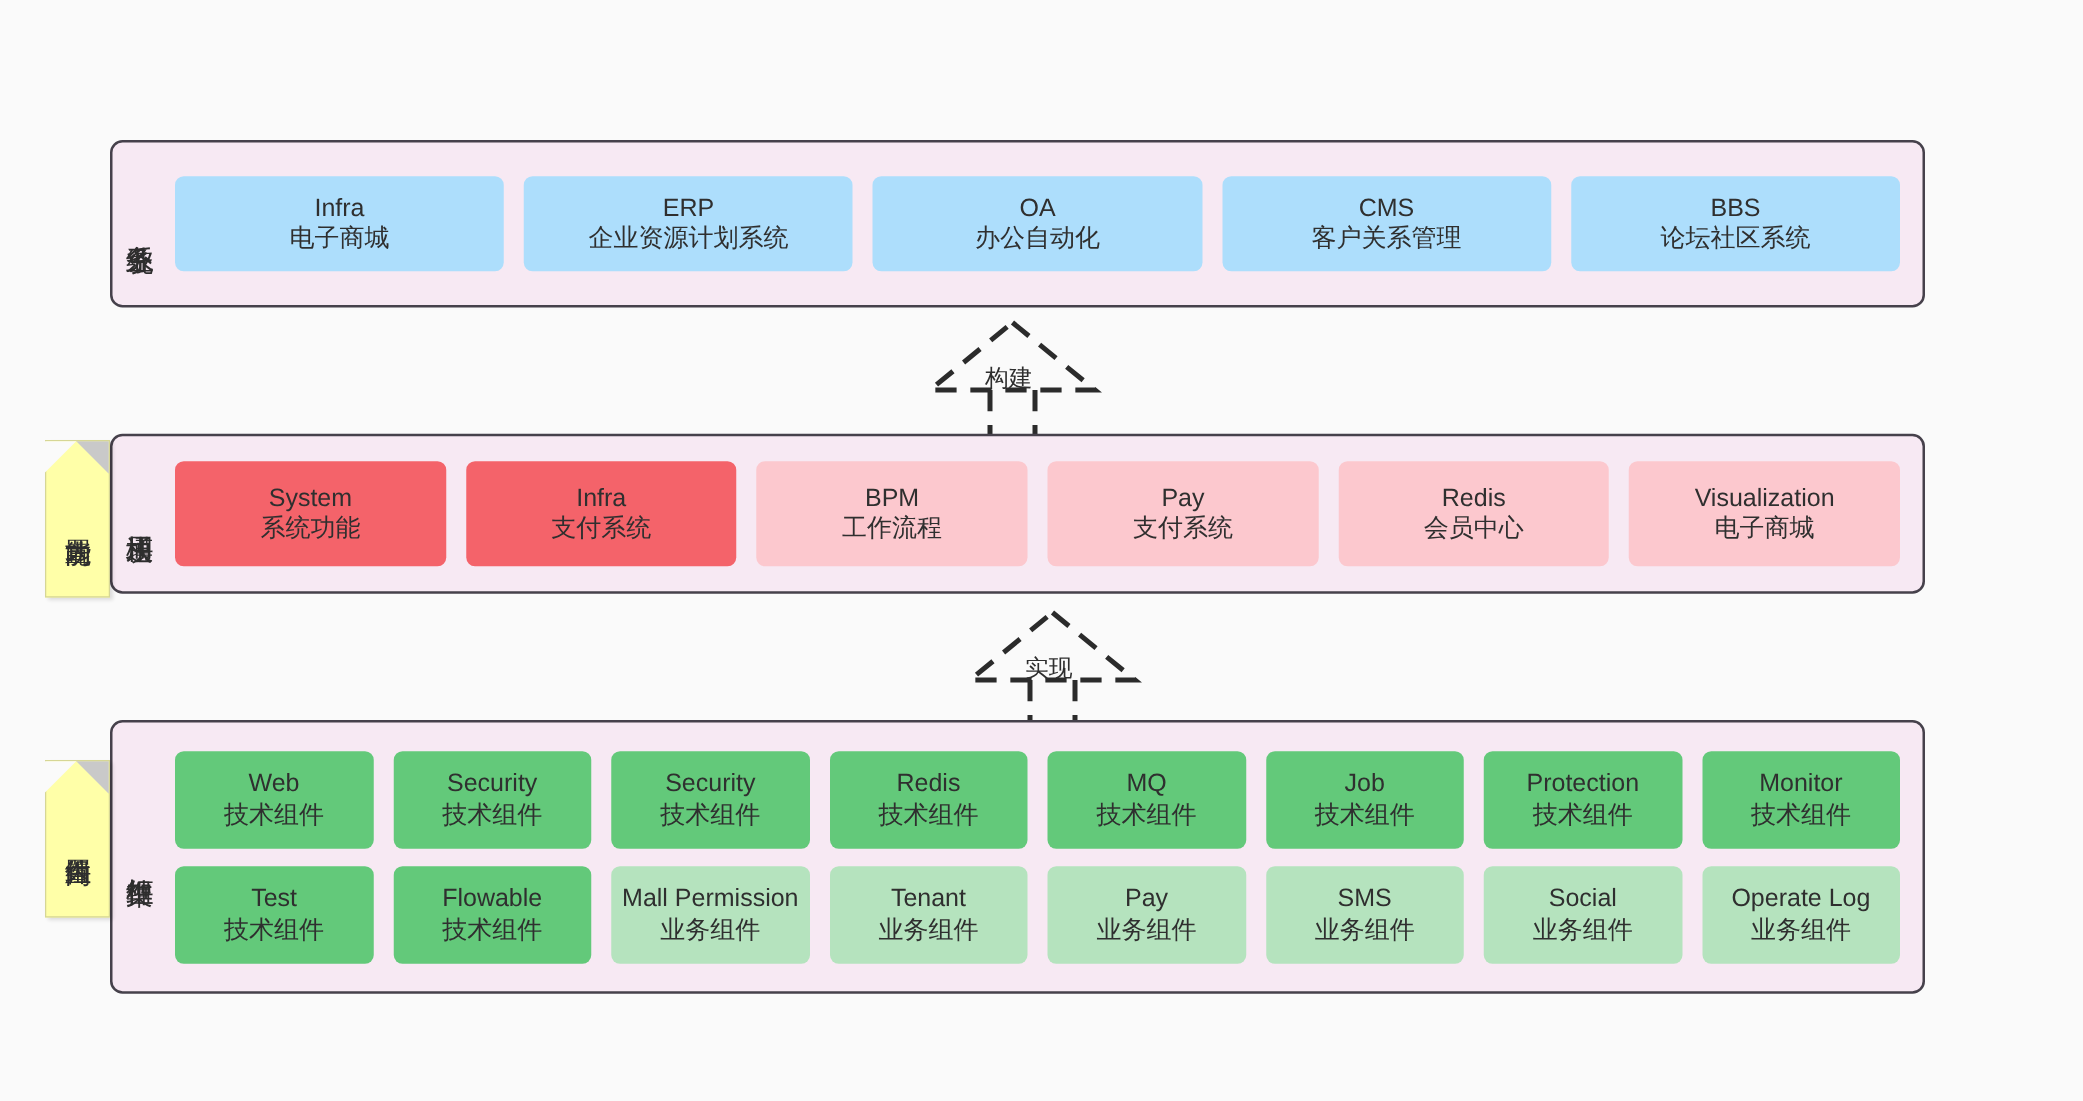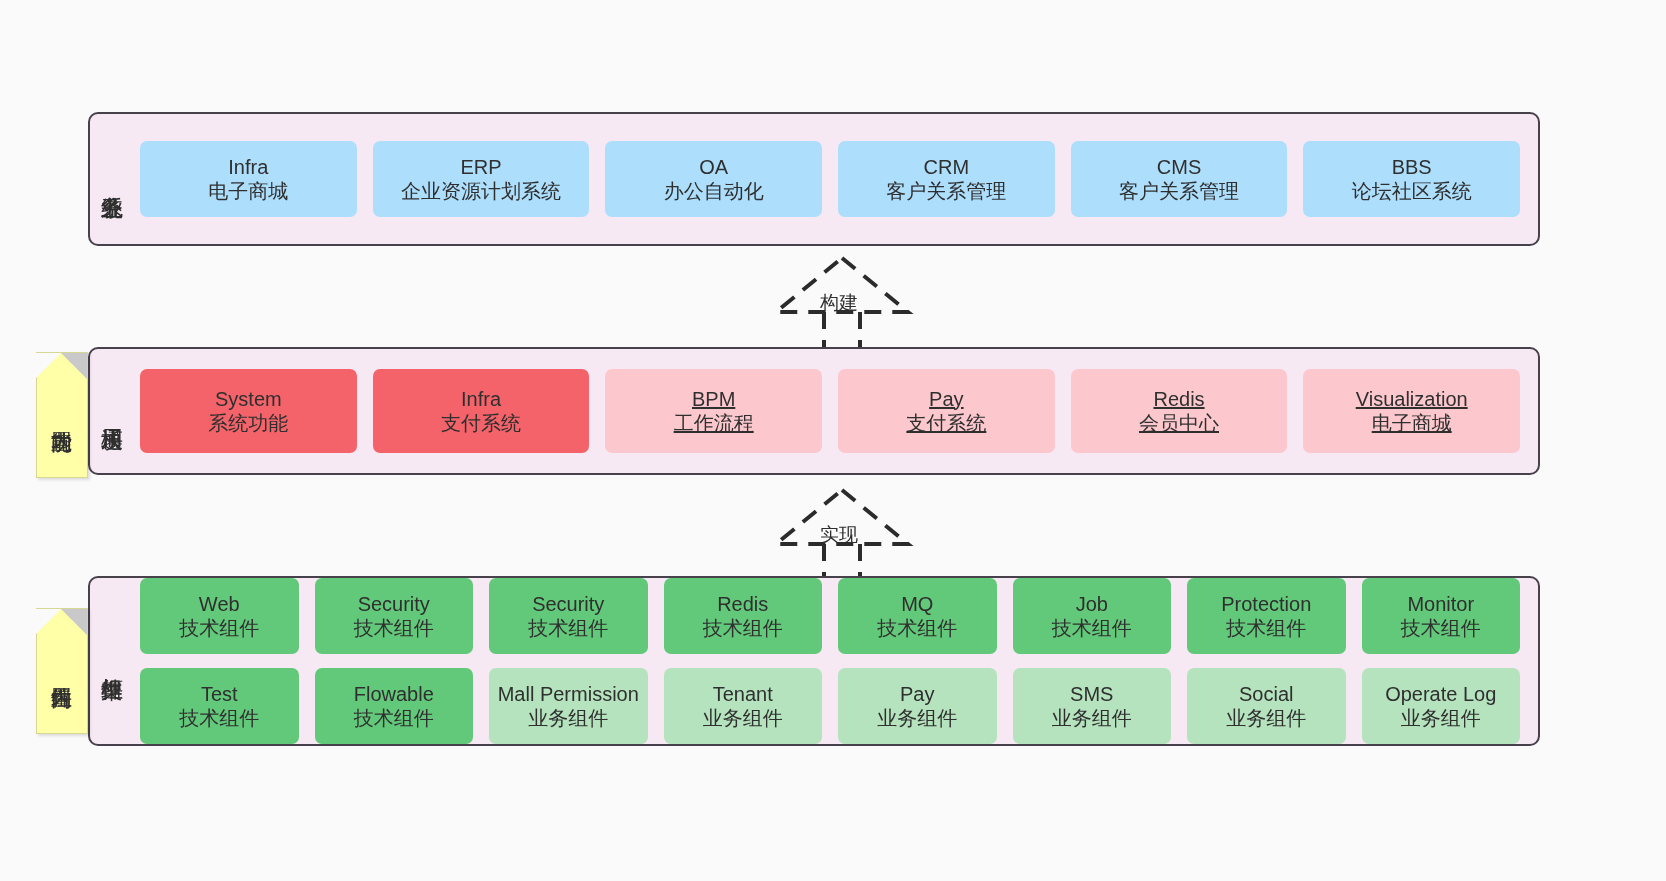--- a/index.html
+++ b/index.html
@@ -84,28 +84,28 @@
     overflow: hidden;
   }
   .node .ln {
     display: block;
     white-space: nowrap;
   }
   .node .ln.wrap { white-space: normal; }
 
   .node.blue        { background: #addefc; }
   .node.red         { background: #f4636a; }
-  .node.pink        { background: #fcc8ce; text-decoration: underline; }
+  .node.pink        { background: #fcc8ce; }
   .node.green       { background: #63c97a; }
   .node.lightgreen  { background: #b5e3be; }
 
   
   #layer-business  { left: 88px;  top: 112px; width: 1452px; height: 134px; }
   #layer-modules   { left: 88px;  top: 347px; width: 1452px; height: 128px; }
-  #layer-framework { left: 88px;  top: 576px; width: 1452px; height: 170px; }
+  #layer-framework { left: 88px;  top: 576px; width: 1452px; height: 219px; }
 
   #layer-business  .node-row { height: 76px; }
   #layer-modules   .node-row { height: 84px; }
   #layer-framework .node-row { height: 78px; }
 
   
   .sticky {
     position: absolute;
     box-sizing: border-box;
     width: 52px;
@@ -156,21 +156,21 @@
   .arrow svg { display: block; overflow: visible; }
   .arrow .arrow-label {
     position: absolute;
     font-size: 19px;
     color: #2e2e2e;
     background: transparent;
     white-space: nowrap;
     left: 68px;
     top: 38px;
   }
-  #arrow-build   { left: 752px; top: 252px; }
+  #arrow-build   { left: 720px; top: 252px; }
   #arrow-realize { left: 752px; top: 484px; }
 </style>
 </head>
 <body>
 
 <div id="canvas">
 
   <div class="layer" id="layer-business">
     <div class="layer-label">业务系统</div>
     <div class="layer-body">
@@ -179,24 +179,20 @@
           <span class="ln">Infra</span>
           <span class="ln">电子商城</span>
         </div>
         <div class="node blue">
           <span class="ln">ERP</span>
           <span class="ln">企业资源计划系统</span>
         </div>
         <div class="node blue">
           <span class="ln">OA</span>
           <span class="ln">办公自动化</span>
-        </div>
-        <div class="node blue">
-          <span class="ln">CRM</span>
-          <span class="ln">客户关系管理</span>
         </div>
         <div class="node blue">
           <span class="ln">CMS</span>
           <span class="ln">客户关系管理</span>
         </div>
         <div class="node blue">
           <span class="ln">BBS</span>
           <span class="ln">论坛社区系统</span>
         </div>
       </div>

